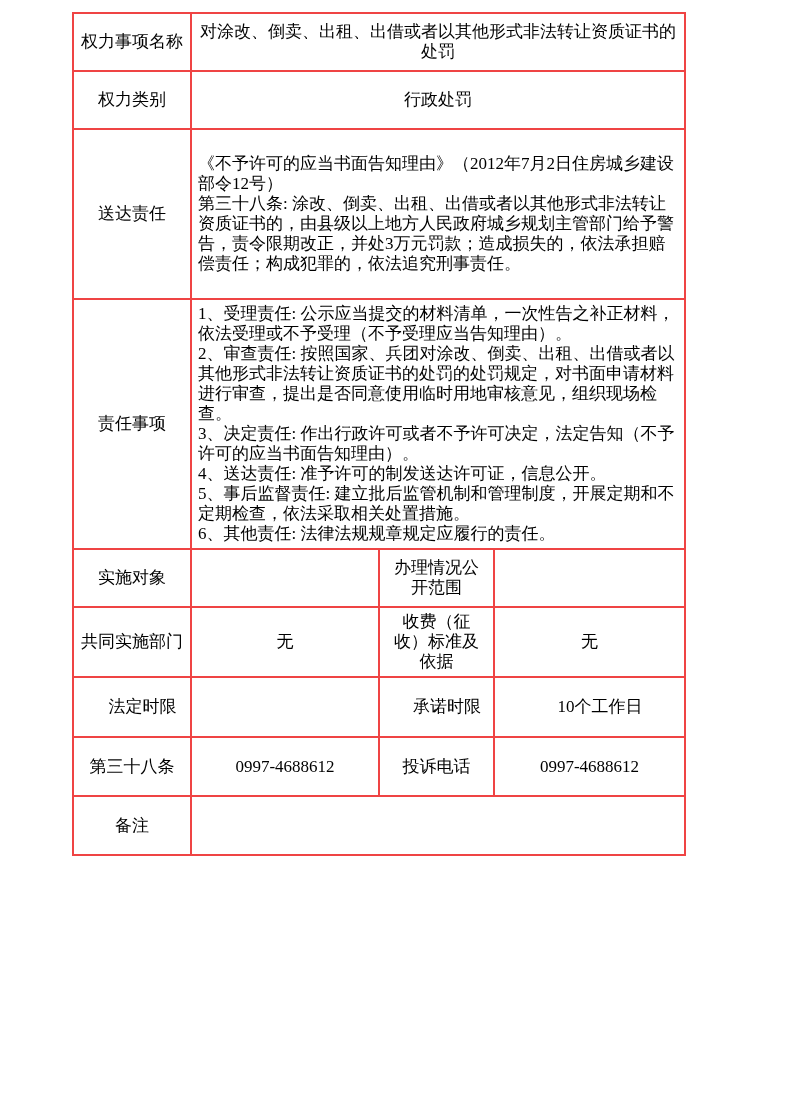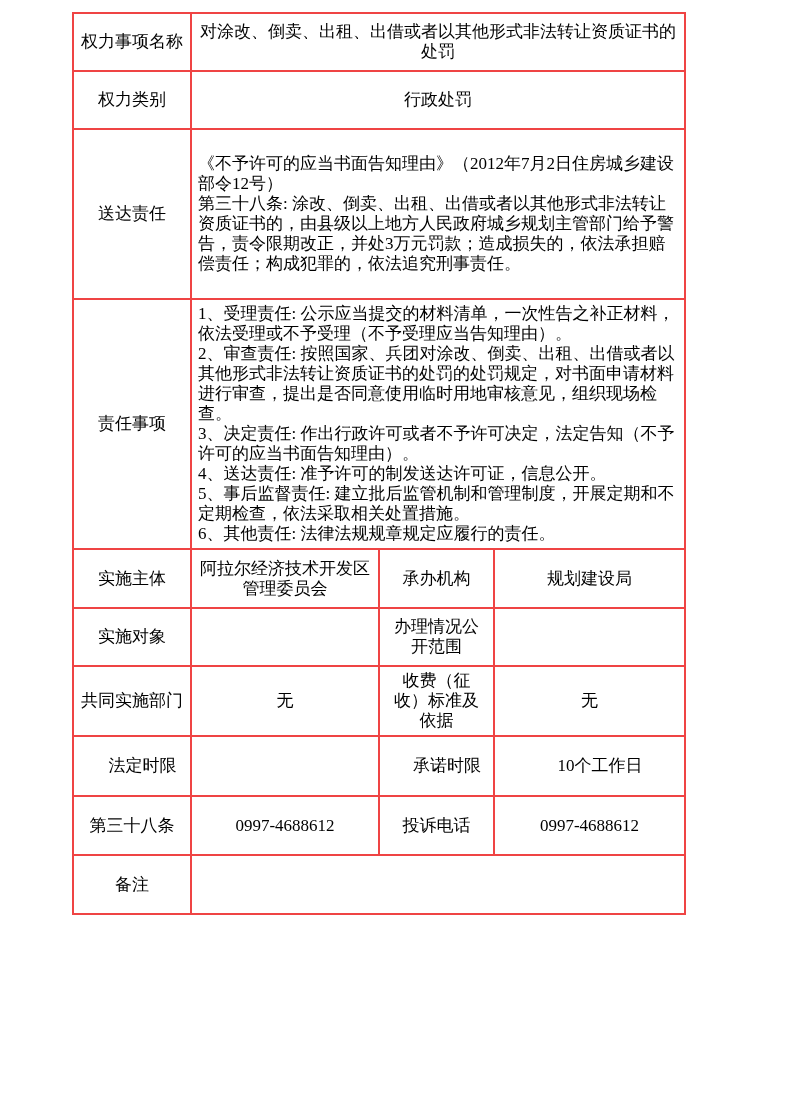--- a/index.html
+++ b/index.html
@@ -104,26 +104,20 @@
         <td class="val-l" colspan="3">
           <div class="para">1、受理责任: 公示应当提交的材料清单，一次性告之补正材料，依法受理或不予受理（不予受理应当告知理由）。</div>
           <div class="para">2、审查责任: 按照国家、兵团对涂改、倒卖、出租、出借或者以其他形式非法转让资质证书的处罚的处罚规定，对书面申请材料进行审查，提出是否同意使用临时用地审核意见，组织现场检查。</div>
           <div class="para">3、决定责任: 作出行政许可或者不予许可决定，法定告知（不予许可的应当书面告知理由）。</div>
           <div class="para">4、送达责任: 准予许可的制发送达许可证，信息公开。</div>
           <div class="para">5、事后监督责任: 建立批后监管机制和管理制度，开展定期和不定期检查，依法采取相关处置措施。</div>
           <div class="para">6、其他责任: 法律法规规章规定应履行的责任。</div>
         </td>
       </tr>
 
-      <tr class="r5">
-        <td class="lbl">实施主体</td>
-        <td class="val-c">阿拉尔经济技术开发区管理委员会</td>
-        <td class="lbl">承办机构</td>
-        <td class="val-c">规划建设局</td>
-      </tr>
 
       <tr class="r6">
         <td class="lbl">实施对象</td>
         <td class="val-c"></td>
         <td class="lbl">办理情况公开范围</td>
         <td class="val-c"></td>
       </tr>
 
       <tr class="r7">
         <td class="lbl">共同实施部门</td>

